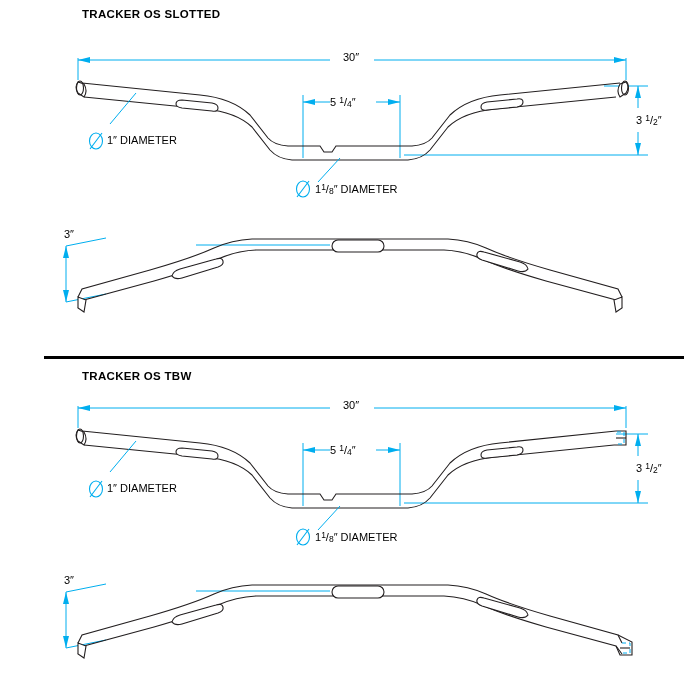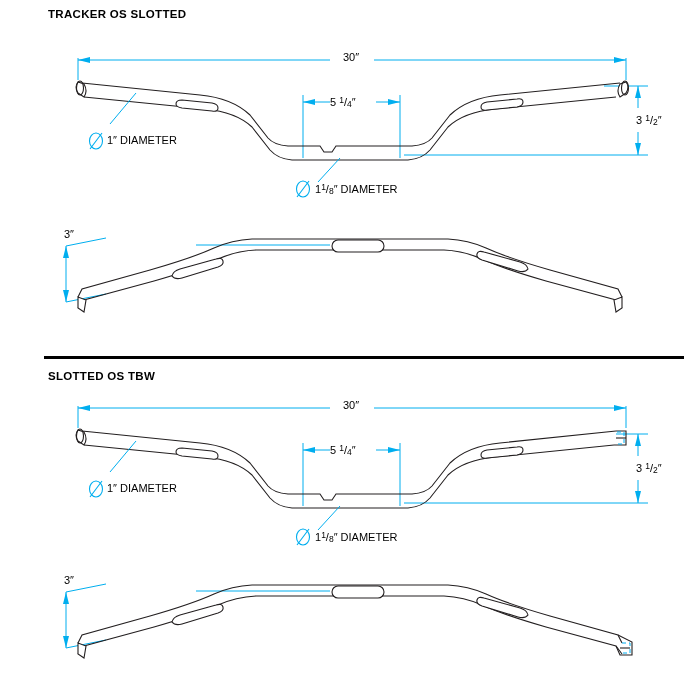--- a/index.html
+++ b/index.html
@@ -27,20 +27,21 @@
   }
   #section-slotted { top: 0; height: 352px; }
   #section-tbw { top: 352px; height: 348px; }
 
   .section-title {
     position: absolute;
     font-size: 11.5px;
     font-weight: bold;
     letter-spacing: 0.3px;
     color: #000;
+    margin-left: 34px;
   }
   #title-slotted { left: 48px; top: 8px; }
   #title-tbw { left: 48px; top: 18px; }
 
   .divider {
     position: absolute;
     left: 44px;
     top: 356px;
     width: 640px;
     height: 3px;
@@ -210,21 +211,21 @@
 
     <div class="dim-label" style="left:315px; top:182px;"><span>1</span><span class="frac">1</span>/<span class="fracd">8</span><span>″ DIAMETER</span></div>
 
     <div class="dim-label" style="left:64px; top:228px;">3″</div>
   </div>
 
   <div class="divider"></div>
 
   <div class="section" id="section-tbw">
 
-    <div class="section-title" id="title-tbw">SLOTTED OS TBW</div>
+    <div class="section-title" id="title-tbw">TRACKER OS TBW</div>
 
     <svg class="svg-layer" width="700" height="348" viewBox="0 0 700 348">
 
       <g>
         <path class="dim" d="M78 76 L78 54"></path>
         <path class="dim" d="M626 76 L626 54"></path>
         <path class="dim" d="M78 56 L330 56"></path>
         <path class="dim" d="M374 56 L626 56"></path>
         <polygon class="arrowhead" points="78,56 90,53 90,59"></polygon>
         <polygon class="arrowhead" points="626,56 614,53 614,59"></polygon>

